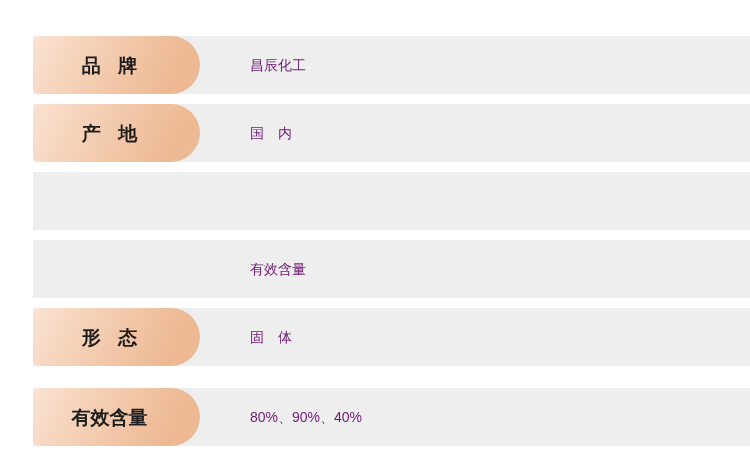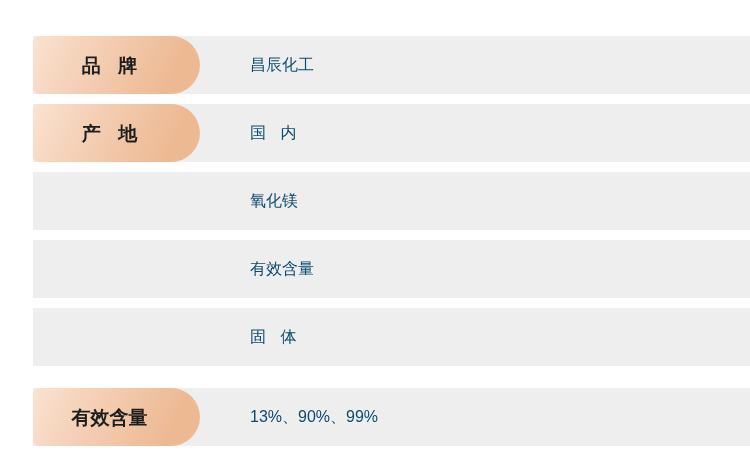--- a/index.html
+++ b/index.html
@@ -70,23 +70,23 @@
   .row-value {
     position: absolute;
     left: 217px;
     top: 0;
     height: 58px;
     display: flex;
     align-items: center;
   }
 
   .row-value-text {
-    font-size: 16px;
+    font-size: 14px;
     line-height: 1;
-    color: #0c4a6e;
+    color: #701a75;
     white-space: nowrap;
   }
 
   .row-value-text.spaced {
     letter-spacing: 5px;
   }
 </style>
 </head>
 <body>
 
@@ -104,39 +104,39 @@
   <div class="spec-row">
     <div class="row-label">
       <span class="row-label-text spaced">产 地</span>
     </div>
     <div class="row-value">
       <span class="row-value-text spaced">国 内</span>
     </div>
   </div>
 
   <div class="spec-row">
-    <div class="row-value">
-      <span class="row-value-text">氧化镁</span>
-    </div>
   </div>
 
   <div class="spec-row">
     <div class="row-value">
       <span class="row-value-text">有效含量</span>
     </div>
   </div>
 
   <div class="spec-row">
+    <div class="row-label">
+      <span class="row-label-text spaced">形 态</span>
+    </div>
     <div class="row-value">
       <span class="row-value-text spaced">固 体</span>
     </div>
   </div>
 
   <div class="spec-row">
     <div class="row-label">
       <span class="row-label-text">有效含量</span>
     </div>
     <div class="row-value">
-      <span class="row-value-text">13%、90%、99%</span>
+      <span class="row-value-text">80%、90%、40%</span>
     </div>
   </div>
 
 </div>
 
 </body></html>

